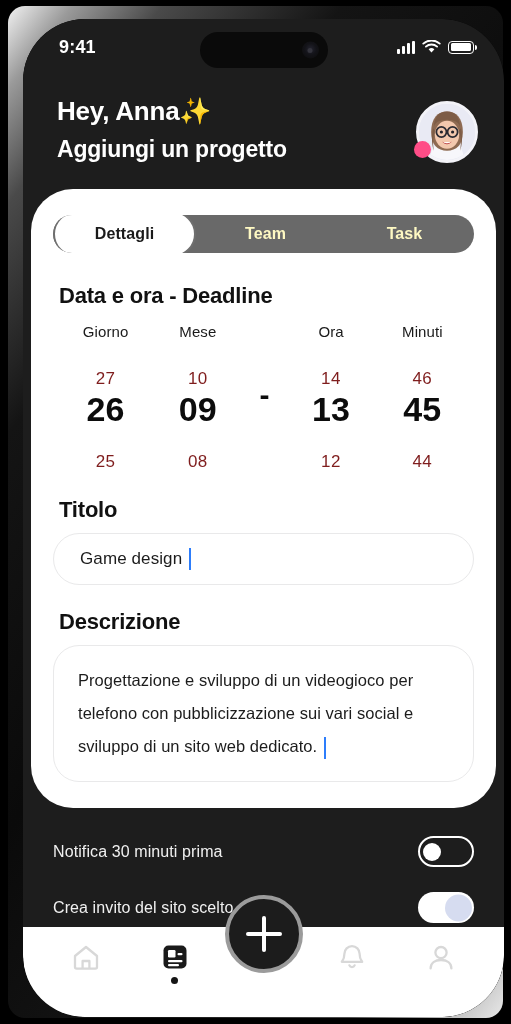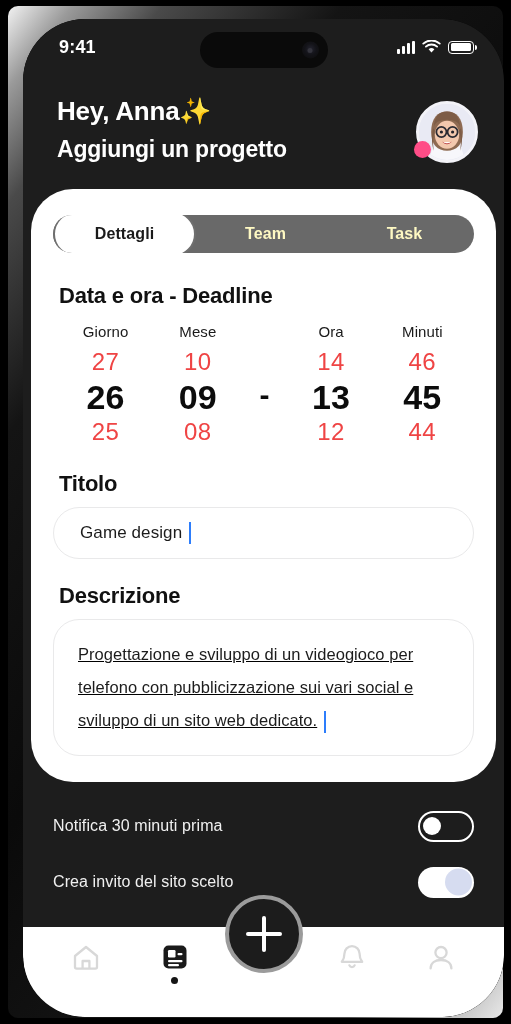--- a/index.html
+++ b/index.html
@@ -11,21 +11,21 @@
     background: #000000;
     font-family: "Liberation Sans", sans-serif;
     overflow: hidden;
   }
 
   
   .device-frame {
     position: absolute;
     left: 8px; top: 6px;
     width: 495px; height: 1012px;
-    border-radius: 10px;
+    border-radius: 17px;
     background:
       linear-gradient(128deg,
         #f2f2f2 0%, #9a9a9a 5%, #4a4a4a 12%,
         #141414 26%, #0a0a0a 50%,
         #161616 74%, #4e4e4e 88%, #b9b9b9 95%, #e8e8e8 100%);
     padding: 7px;
   }
   .device-inner {
     position: absolute;
     left: 15px; top: 13px;
@@ -228,24 +228,25 @@
   .col-month { width: 96px; }
   .col-hour  { width: 96px; }
   .col-min   { width: 96px; }
   .picker-label {
     font-size: 15px;
     color: #1a1a1a;
     letter-spacing: 0.1px;
     margin-bottom: 6px;
   }
   .pv-dim {
-    font-size: 24px;
-    color: #ef4444;
+    font-size: 17px;
+    color: #7f1d1d;
     line-height: 1.32;
     letter-spacing: 0.5px;
+    margin-top: 22px;
   }
   .pv-main {
     font-size: 34px;
     font-weight: bold;
     color: #0c0c0c;
     line-height: 1.12;
     letter-spacing: 0.2px;
   }
   .picker-sep {
     width: 44px;
@@ -286,21 +287,20 @@
     background: #2d7dfb;
     margin-left: 7px;
     vertical-align: middle;
   }
   .textarea-box {
     border: 1.5px solid #e9e9ea;
     border-radius: 26px;
     padding: 18px 22px 18px 24px;
     background: #fff;
     min-height: 112px;
-    text-decoration: underline;
   }
   .textarea-text {
     font-size: 16.5px;
     color: #1c1c1c;
     line-height: 2.0;
     letter-spacing: 0.05px;
   }
 
   
   .toggles {

